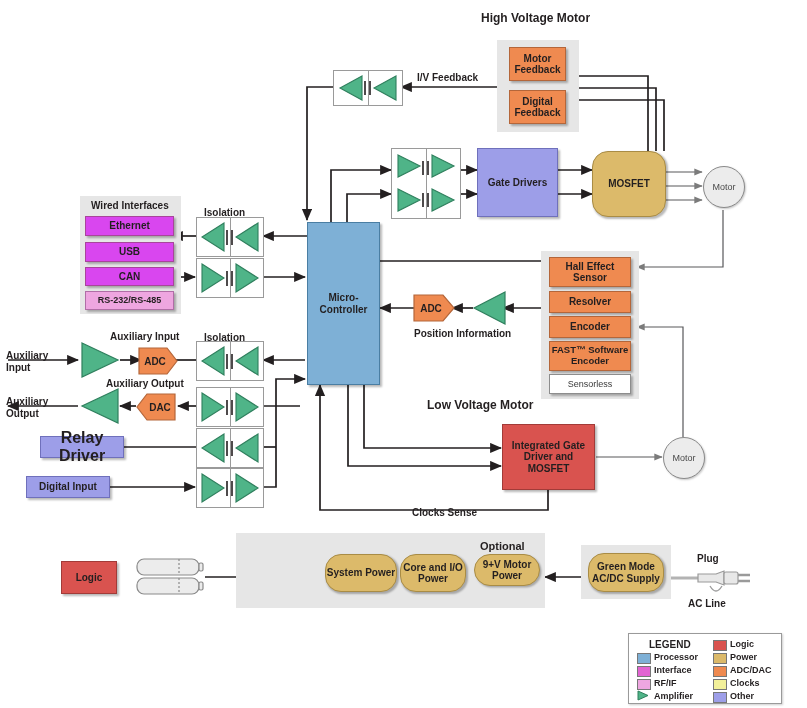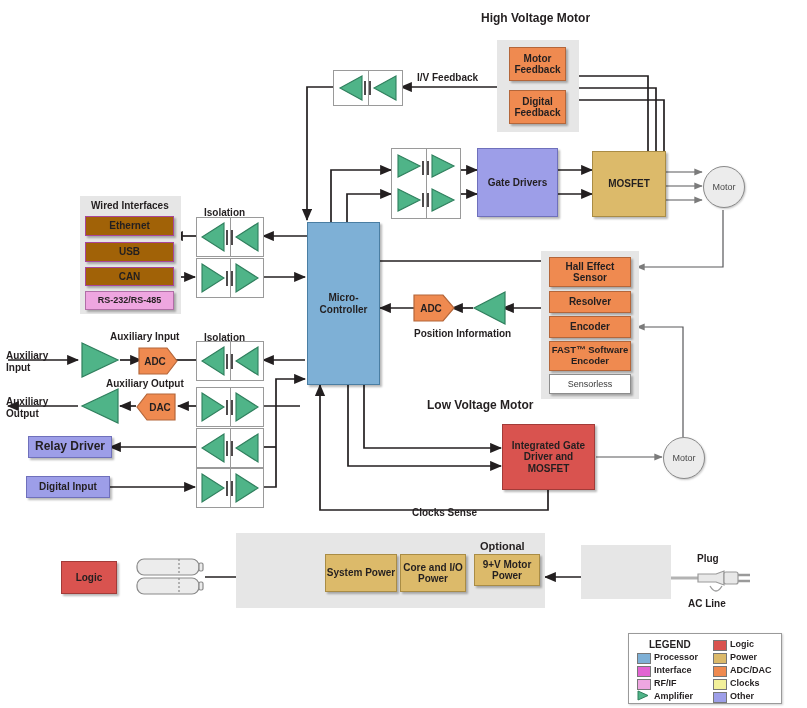--- a/index.html
+++ b/index.html
@@ -9,25 +9,25 @@
   svg#wires{position:absolute;left:0;top:0;width:807px;height:708px;pointer-events:none;}
 
   .node{position:absolute;box-sizing:border-box;display:flex;align-items:center;
         justify-content:center;text-align:center;font-weight:bold;
         border:1px solid #6f6a63;line-height:1.12;
         box-shadow:1.5px 1.5px 2px rgba(0,0,0,.28);z-index:3;}
   .tlabel{position:absolute;font-weight:bold;color:#231f20;z-index:4;white-space:nowrap;}
   .gbox{position:absolute;background:#e6e6e6;border:0;z-index:1;}
 
   .c-proc  {background:#7eb0d6;border-color:#4a7ea3;}
-  .c-iface {background:#a16207;border-color:#a8459b;}
+  .c-iface {background:#d946ef;border-color:#a8459b;}
   .c-rf    {background:#eea6e0;border-color:#b06ea6;align-items:center;}
   .c-adc   {background:#ef8a50;border-color:#b4663a;}
   .c-logic {background:#d9534f;border-color:#a23b38;}
-  .c-power {background:#dcba6a;border-color:#a98c45;}
+  .c-power {background:#dcba6a;border-color:#a98c45;border-radius:16px;}
   .c-other {background:#9d9ee8;border-color:#6f70bb;}
   .c-white {background:#ffffff;border-color:#8d8d8d;}
 
   .isobox{position:absolute;border:1px solid #9a9a9a;background:#fff;z-index:3;}
   .isobox .half{position:absolute;top:0;bottom:0;width:50%;}
   .isobox .half.l{left:0;border-right:1px solid #9a9a9a;}
   .isobox .half.r{right:0;}
 
   .amp{position:absolute;z-index:4;}
   .motor{position:absolute;border-radius:50%;background:#ececec;border:1px solid #8a8a8a;
@@ -222,31 +222,34 @@
   </div>
 
   <div class="node c-logic" style="left:502px;top:424px;width:93px;height:66px;font-size:10px;">
     <span>Integrated Gate Driver and MOSFET</span>
   </div>
 
   <div class="motor" style="left:663px;top:437px;width:40px;height:40px;">
     <span>Motor</span>
   </div>
 
-  <div class="node c-other" style="left:28px;top:436px;width:84px;height:22px;font-size:12px;">
+  <div class="node c-other" style="left:40px;top:436px;width:84px;height:22px;font-size:16px;">
     <span>Relay Driver</span>
   </div>
   <div class="node c-other" style="left:26px;top:476px;width:84px;height:22px;font-size:10px;">
     <span>Digital Input</span>
   </div>
 
   <div class="node c-logic" style="left:61px;top:561px;width:56px;height:33px;font-size:10px;">
     <span>Logic</span>
   </div>
 
+  <div class="node c-power" style="left:588px;top:553px;width:76px;height:39px;font-size:10px;">
+    <span>Green Mode AC/DC Supply</span>
+  </div>
 
   <div class="node c-power" style="left:325px;top:554px;width:72px;height:38px;font-size:10px;">
     <span>System Power</span>
   </div>
   <div class="node c-power" style="left:400px;top:554px;width:66px;height:38px;font-size:10px;">
     <span>Core and I/O Power</span>
   </div>
   <div class="node c-power" style="left:474px;top:554px;width:66px;height:32px;font-size:10px;align-items:center;">
     <span>9+V Motor Power</span>
   </div>

